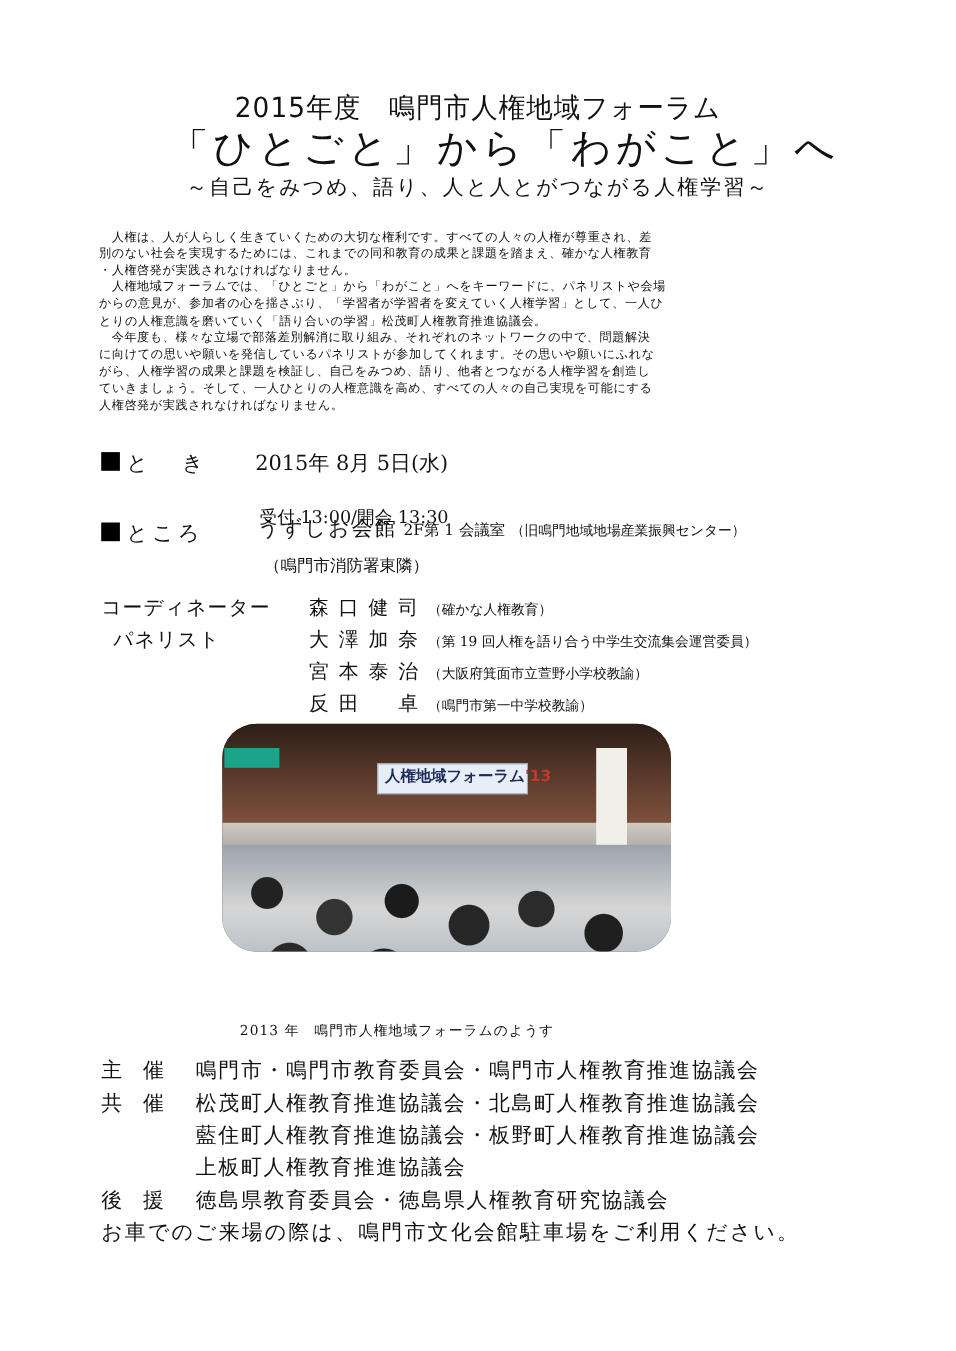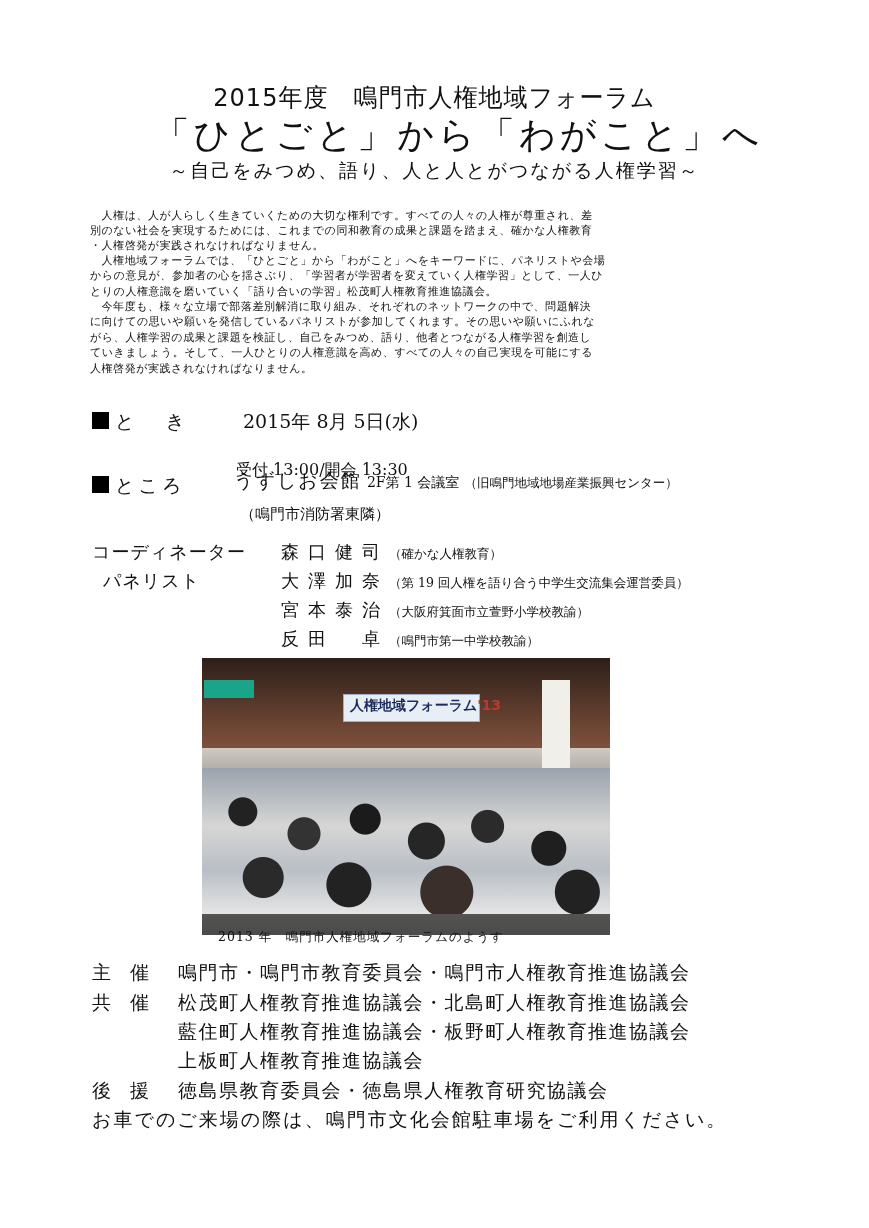--- a/index.html
+++ b/index.html
@@ -15,22 +15,22 @@
 
     .intro { left: 90px; width: 690px; font-size: 11px; line-height: 15.2px; letter-spacing: 0.55px; white-space: nowrap; }
 
     .row-label { font-size: 19px; line-height: 24px; }
     .row-value { font-size: 19px; line-height: 24px; }
     .bullet { display: inline-block; width: 17px; height: 17px; background: #000; vertical-align: -1px; margin-right: 6px; }
 
     .person-name { font-size: 18px; letter-spacing: 9px; }
     .person-note { font-size: 12.5px; }
 
-    #photo { left: 202px; top: 658px; width: 408px; height: 277px; overflow: hidden;
-      background: linear-gradient(180deg, #3b2a22 0%, #5a3a2c 18%, #7a5a46 30%, #c9c3bb 40%, #8a8580 55%, #4a4a4a 100%); }
+    #photo { left: 202px; top: 658px; width: 408px; height: 207px; overflow: hidden;
+      background: linear-gradient(180deg, #3b2a22 0%, #5a3a2c 18%, #7a5a46 30%, #c9c3bb 40%, #8a8580 55%, #4a4a4a 100%); border-radius: 31px; }
     #photo .wall { position: absolute; left: 0; top: 0; width: 408px; height: 110px; background: linear-gradient(180deg, #2c1f18 0%, #6b4433 60%, #8a5a44 100%); }
     #photo .sign { position: absolute; left: 141px; top: 36px; width: 137px; height: 28px; background: #e8eef6; border: 1px solid #9fb0c8; }
     #photo .sign-text { position: absolute; left: 6px; top: 2px; font-size: 14px; font-weight: bold; color: #1e2c5a; letter-spacing: 0px; font-family: "DejaVu Sans", sans-serif; }
     #photo .sign-text .num { color: #c0392b; }
     #photo .banner { position: absolute; left: 340px; top: 22px; width: 28px; height: 140px; background: #f1efea; }
     #photo .exit { position: absolute; left: 2px; top: 22px; width: 50px; height: 18px; background: #1aa58a; }
     #photo .stage { position: absolute; left: 0; top: 90px; width: 408px; height: 40px; background: linear-gradient(180deg, #cfcac3, #9a948d); }
     #photo .crowd { position: absolute; left: 0; top: 110px; width: 408px; height: 146px;
       background:
         radial-gradient(circle at 10% 30%, #222 0 14px, transparent 15px),
@@ -67,21 +67,21 @@
   <div class="abs intro mincho" style="top:299px">　今年度も、様々な立場で部落差別解消に取り組み、それぞれのネットワークの中で、問題解決</div>
   <div class="abs intro mincho" style="top:314px">に向けての思いや願いを発信しているパネリストが参加してくれます。その思いや願いにふれな</div>
   <div class="abs intro mincho" style="top:330px">がら、人権学習の成果と課題を検証し、自己をみつめ、語り、他者とつながる人権学習を創造し</div>
   <div class="abs intro mincho" style="top:345px">ていきましょう。そして、一人ひとりの人権意識を高め、すべての人々の自己実現を可能にする</div>
   <div class="abs intro mincho" style="top:361px">人権啓発が実践されなければなりません。</div>
 </div>
 
 <div class="abs row-label mincho" style="left:92px; top:409px;">
   <span class="bullet"></span><span style="letter-spacing:6px">と　き</span>
 </div>
-<div class="abs row-value mincho" style="left:243px; top:409px;">2015年 8月 5日(水)</div>
+<div class="abs row-value mincho" style="left:232px; top:409px;">2015年 8月 5日(水)</div>
 <div class="abs mincho" style="left:236px; top:460px; font-size:16px; line-height:20px;">受付 13:00/開会 13:30</div>
 
 <div class="abs row-label mincho" style="left:92px; top:473px;">
   <span class="bullet"></span><span style="letter-spacing:4px">ところ</span>
 </div>
 <div class="abs mincho" style="left:234px; top:464px; line-height:33px;">
   <span style="font-size:19px; letter-spacing:2px;">うずしお会館</span>
   <span style="font-size:14px;">2F第 1 会議室</span>
   <span style="font-size:12.5px;">（旧鳴門地域地場産業振興センター）</span>
 </div>

